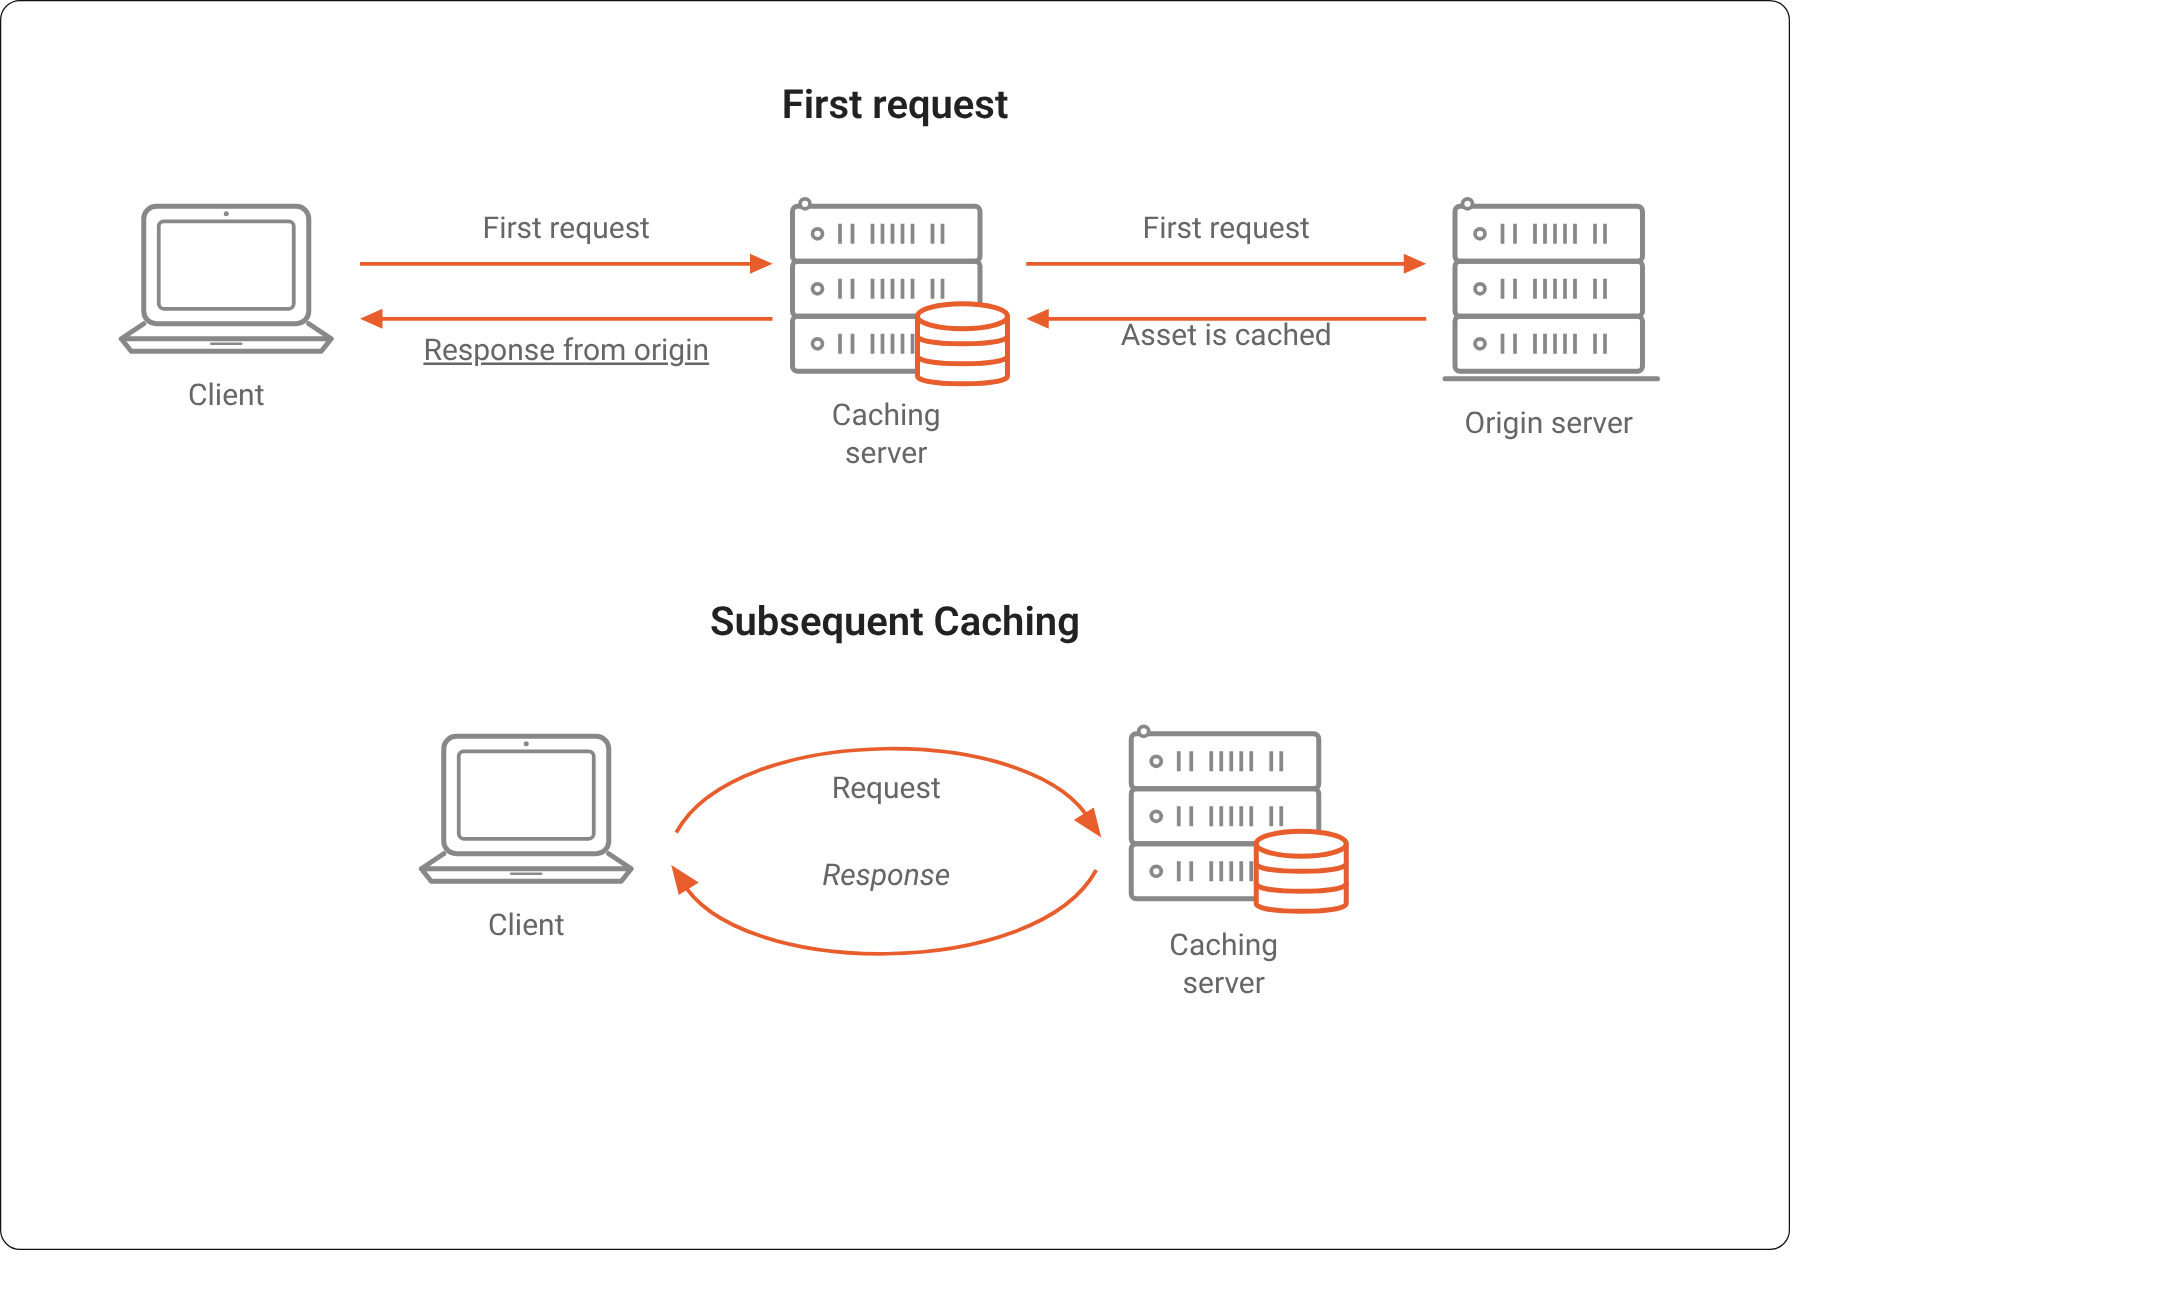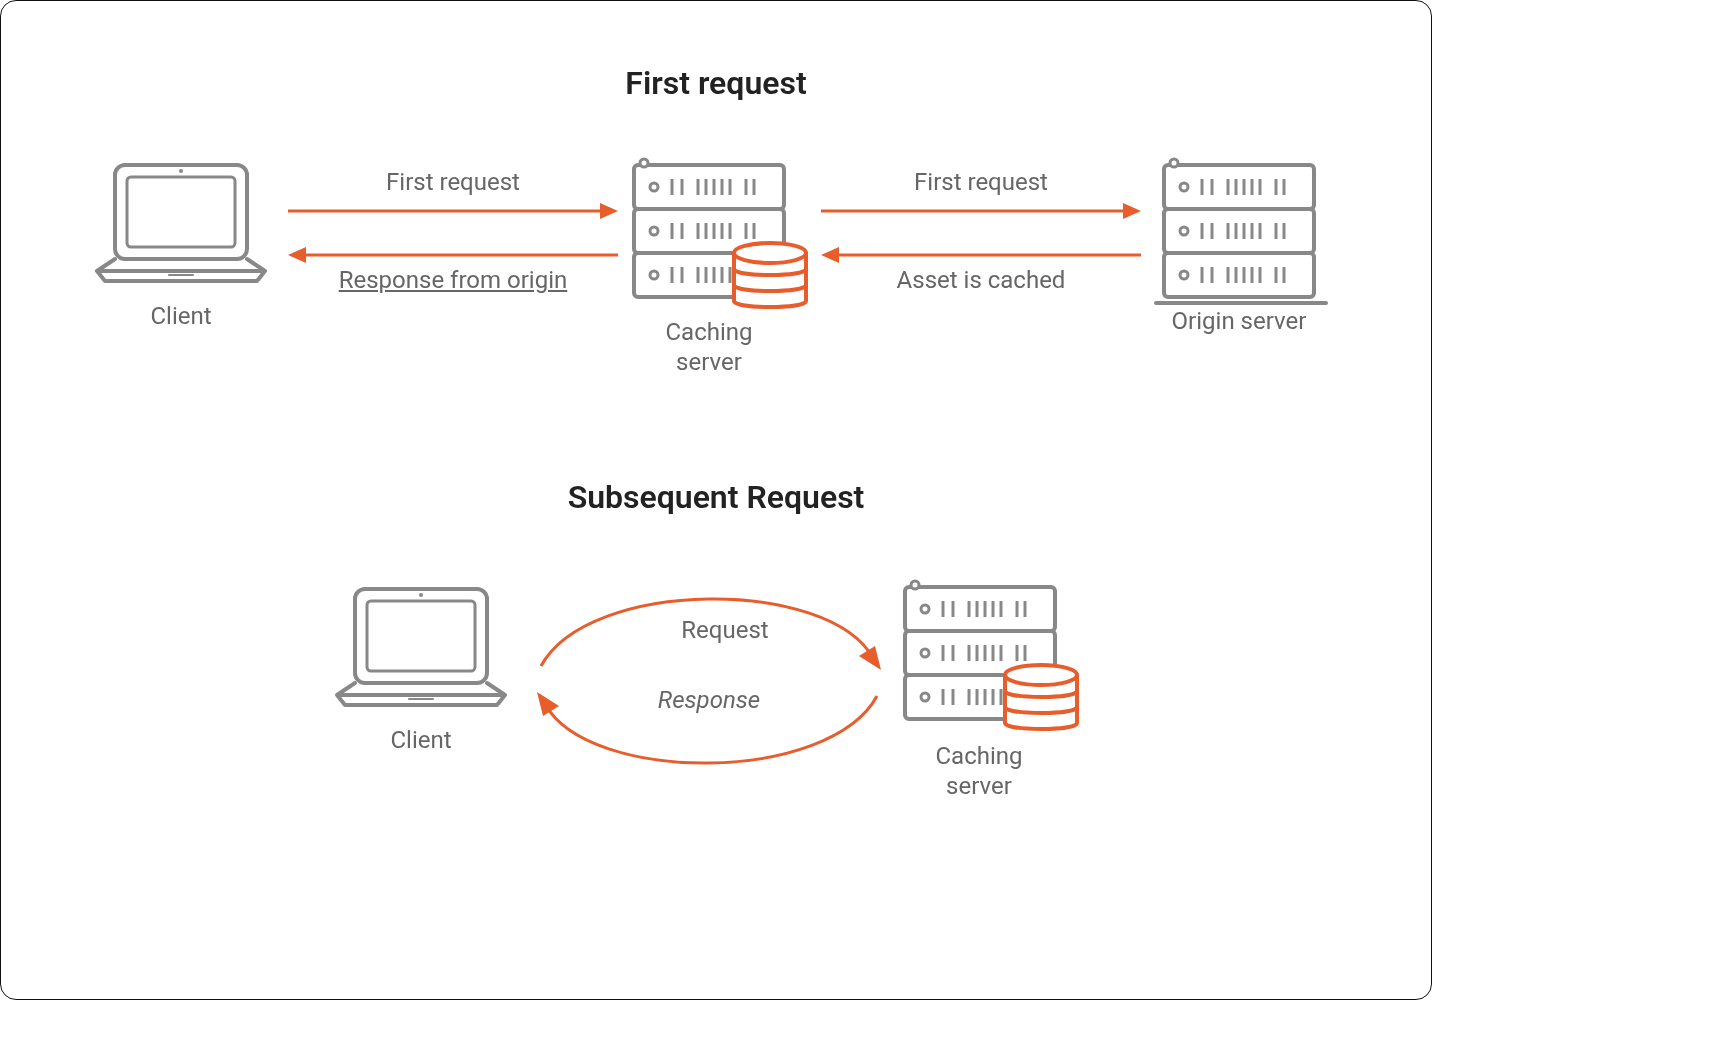--- a/index.html
+++ b/index.html
@@ -146,41 +146,41 @@
         <line x1="80" y1="110" x2="80" y2="126"></line>
         <line x1="88" y1="110" x2="88" y2="126"></line>
         <line x1="96" y1="110" x2="96" y2="126"></line>
         <line x1="104" y1="110" x2="104" y2="126"></line>
       <line x1="120" y1="110" x2="120" y2="126"></line>
         <line x1="128" y1="110" x2="128" y2="126"></line>
     </g>
     <circle cx="18" cy="6" r="4" fill="#fff" stroke="var(--light-gray)" stroke-width="3"></circle>
     <line class="gstroke" x1="0" y1="146" x2="170" y2="146"></line>
   </svg>
-  <div class="label" style="left:1088px; top:305px; width:300px;">Origin server</div>
+  <div class="label" style="left:1088px; top:322px; width:300px;">Origin server</div>
 
   <svg class="arrows" style="left:287px; top:198px;" width="330" height="70">
     <line x1="0" y1="12" x2="314" y2="12"></line>
     <polygon class="head" points="330,12 312,4 312,20"></polygon>
     <line x1="16" y1="56" x2="330" y2="56"></line>
     <polygon class="head" points="0,56 18,48 18,64"></polygon>
   </svg>
   <div class="label" style="left:287px; top:166px; width:330px;">First request</div>
   <div class="label" style="left:287px; top:264px; width:330px;text-decoration:underline;">Response from origin</div>
 
   <svg class="arrows" style="left:820px; top:198px;" width="320" height="70">
     <line x1="0" y1="12" x2="304" y2="12"></line>
     <polygon class="head" points="320,12 302,4 302,20"></polygon>
     <line x1="16" y1="56" x2="320" y2="56"></line>
     <polygon class="head" points="0,56 18,48 18,64"></polygon>
   </svg>
   <div class="label" style="left:820px; top:166px; width:320px;">First request</div>
-  <div class="label" style="left:820px; top:264px; width:320px;">Asset is cached</div>
-
-  <div class="title" style="top:477px;">Subsequent Request</div>
+  <div class="label" style="left:820px; top:252px; width:320px;">Asset is cached</div>
+
+  <div class="title" style="top:477px;">Subsequent Caching</div>
 
   <svg class="icon" style="left:330px; top:582px;" width="180" height="130" viewBox="0 0 180 130">
     <rect class="gstroke" x="24" y="6" width="132" height="94" rx="10"></rect>
     <rect class="gstroke" x="36" y="18" width="108" height="70" rx="4" style="stroke-width:3"></rect>
     <circle cx="90" cy="12" r="2" fill="var(--light-gray)"></circle>
     <path class="gstroke" d="M 6 112 L 174 112 L 166 122 L 14 122 Z M 24 100 L 6 112 M 156 100 L 174 112"></path>
     <line class="gstroke" x1="78" y1="116" x2="102" y2="116" style="stroke-width:2"></line>
   </svg>
   <div class="label" style="left:330px; top:724px; width:180px;">Client</div>
 
@@ -232,16 +232,16 @@
 server</div>
 
   <svg class="arrows" style="left:528px; top:565px;" width="360" height="230">
 
     <path d="M 12 100 C 60 12, 300 12, 344 92"></path>
     <polygon class="head" points="352,104 330,90 346,80"></polygon>
 
     <path d="M 348 130 C 300 218, 60 218, 16 138"></path>
     <polygon class="head" points="8,126 30,140 14,150"></polygon>
   </svg>
-  <div class="label" style="left:604px; top:614px; width:240px;">Request</div>
+  <div class="label" style="left:588px; top:614px; width:240px;">Request</div>
   <div class="label" style="left:588px; top:684px; width:240px;font-style:italic;">Response</div>
 
 </div>
 
 </body></html>

